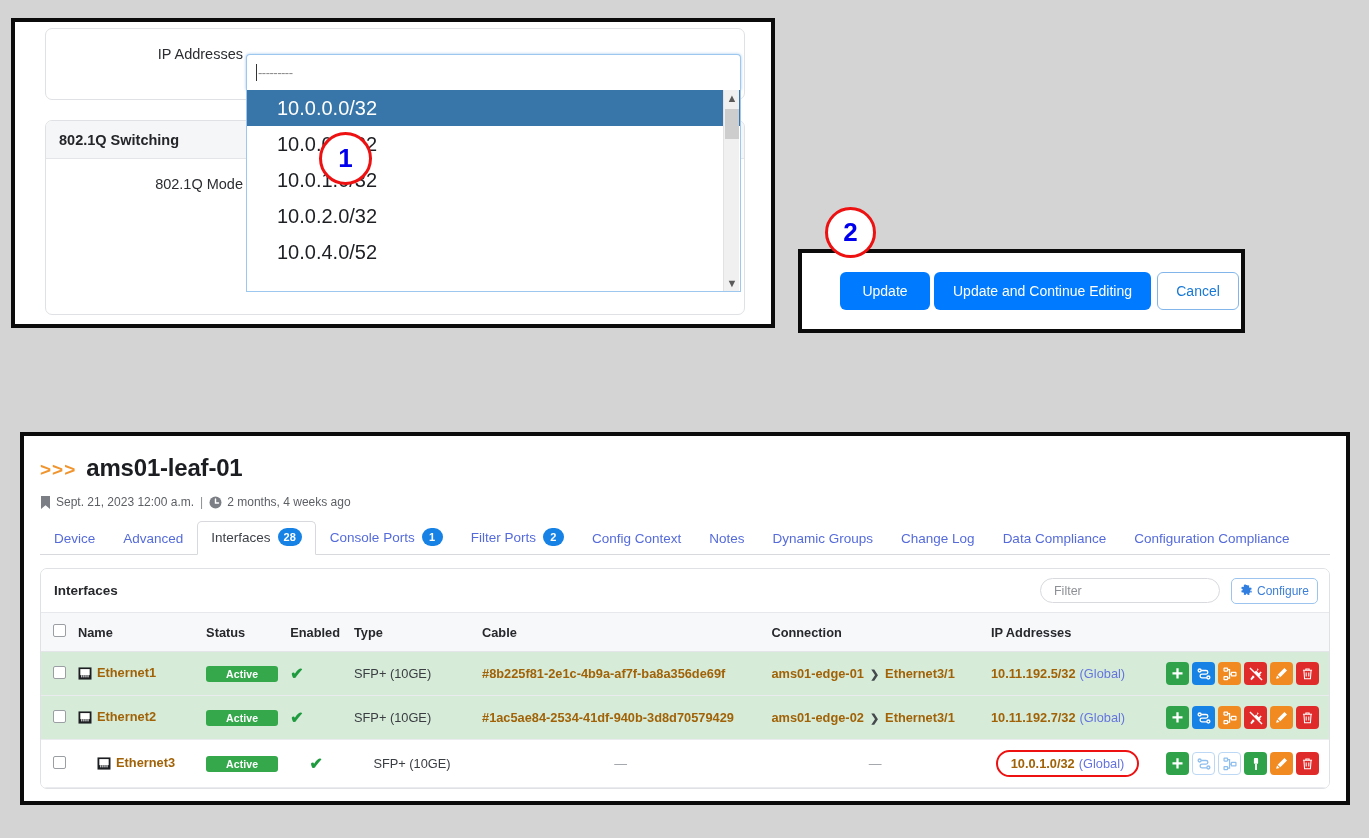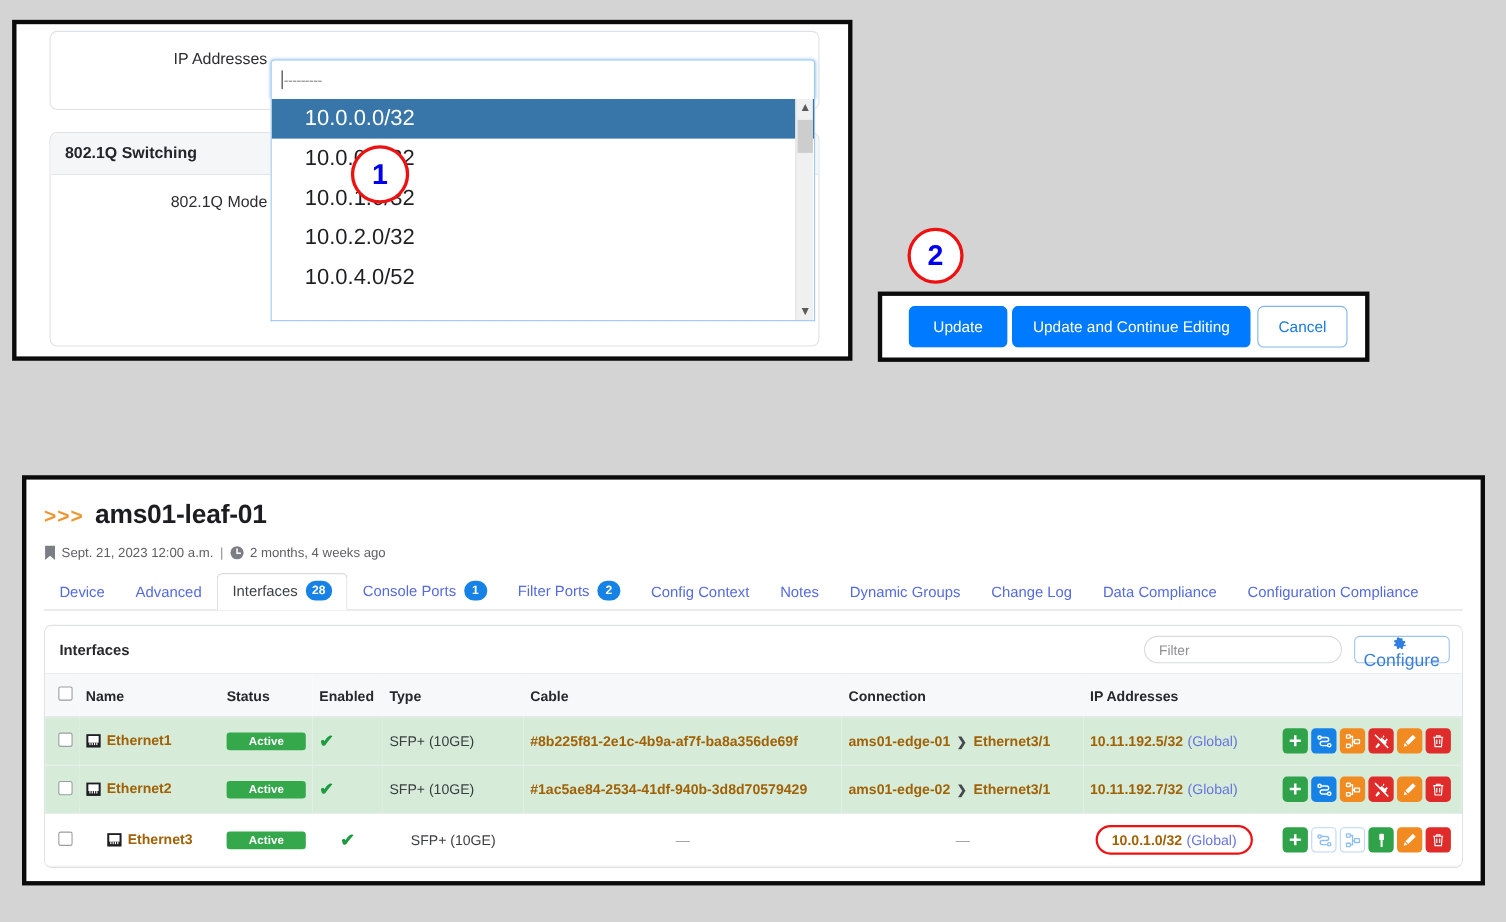--- a/index.html
+++ b/index.html
@@ -117,22 +117,22 @@
   .sb-arrow.up { top: 0; }
   .sb-arrow.down { bottom: 0; }
   #sb-thumb {
     position: absolute; left: 1px; top: 19px;
     width: 14px; height: 30px;
     background: #cdcdcd;
   }
 
   
   #panel-buttons {
-    left: 798px; top: 249px; width: 447px; height: 64px;
-    display: flex; align-items: center; padding-left: 24px; margin-top: 16px;
+    left: 798px; top: 249px; width: 447px; height: 84px;
+    display: flex; align-items: center; padding-left: 38px;
   }
   .btn {
     height: 38px;
     border-radius: 6px;
     font-size: 14px;
     display: inline-flex; align-items: center; justify-content: center;
     padding: 0 18px;
     border: 1px solid transparent;
     white-space: nowrap;
     cursor: pointer;
@@ -239,26 +239,25 @@
     padding: 0 13px;
     display: flex; align-items: center;
     background: #fff;
   }
   #configure-btn {
     margin-left: 11px;
     height: 25px;
     border: 1px solid #9dc4ee;
     border-radius: 5px;
     color: #3d7fd8;
-    font-size: 16px;
+    font-size: 12px;
     display: inline-flex; align-items: center;
-    padding: 0 8px;
+    padding: 12px 8px;
     background: #fff;
     cursor: pointer;
-    flex-direction: column;
   }
   #configure-btn .gear { margin-right: 4px; display: inline-flex; }
 
   table.iface { width: 100%; border-collapse: collapse; }
   table.iface th {
     background: #f7f8f9;
     font-size: 12.8px;
     font-weight: bold;
     color: #26282c;
     text-align: left;

